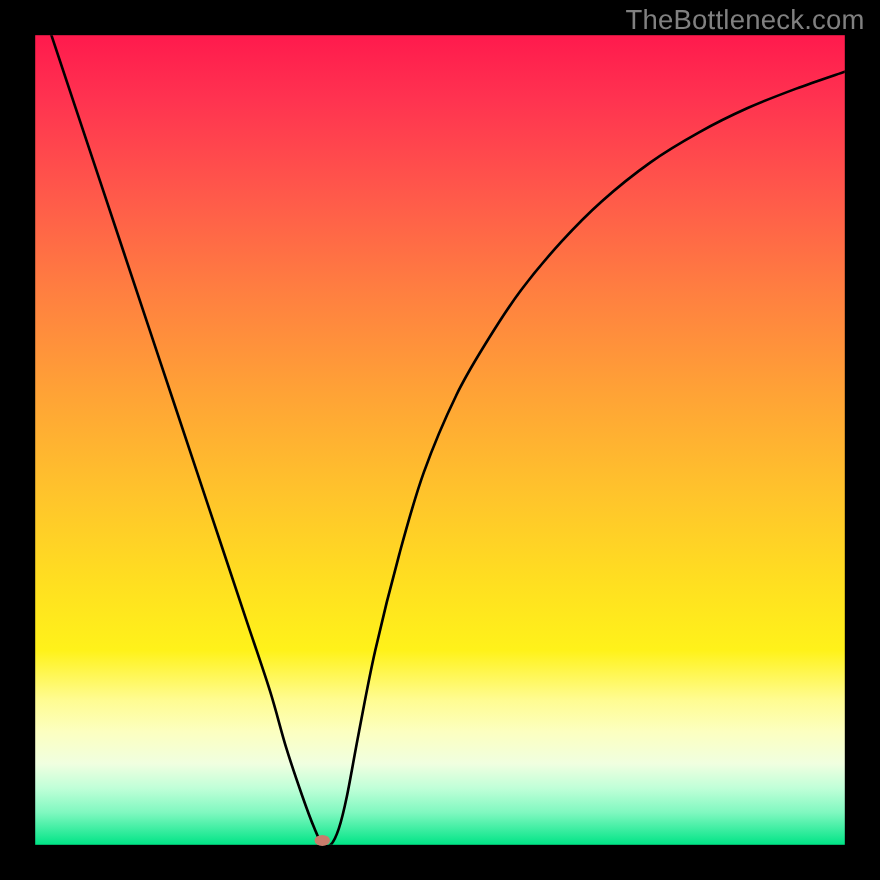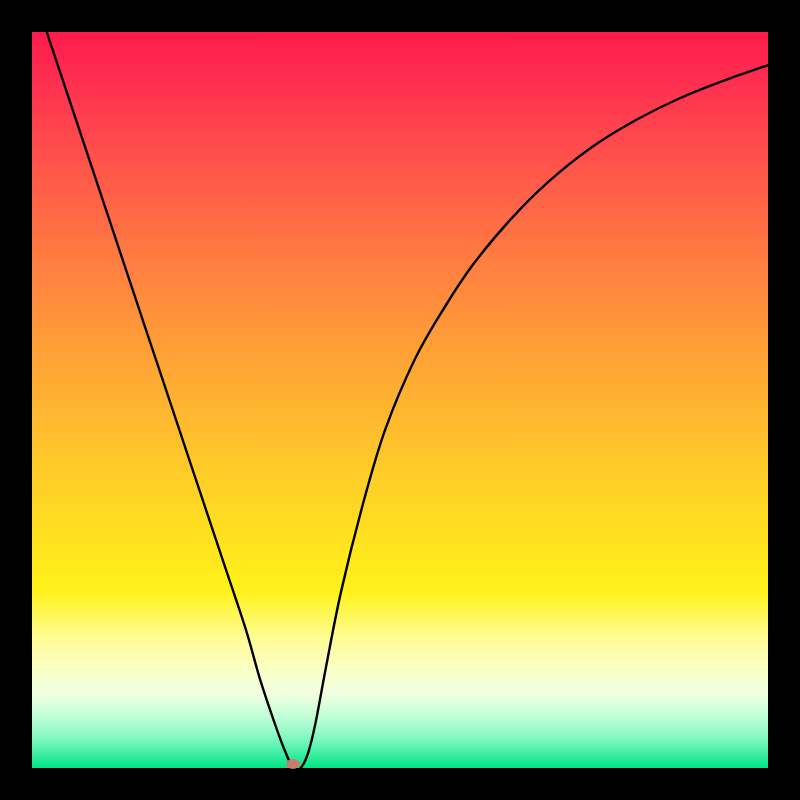--- a/index.html
+++ b/index.html
@@ -63,19 +63,20 @@
     width: 14px;
     height: 10px;
     background: #c97c6c;
     border-radius: 50%;
   }
 </style>
 </head>
 <body>
 
 <div class="frame">
+  <div class="watermark">TheBottleneck.com</div>
   <div class="plot-area">
     <svg class="curve" viewBox="0 0 736 736" preserveAspectRatio="none">
       <path id="curve-path" d="M 14.72 0.00 C 18.40 11.04, 29.44 44.16, 36.80 66.24 C 44.16 88.32, 51.52 110.40, 58.88 132.48 C 66.24 154.56, 73.60 176.64, 80.96 198.72 C 88.32 220.80, 95.68 242.88, 103.04 264.96 C 110.40 287.04, 117.76 309.12, 125.12 331.20 C 132.48 353.28, 139.84 375.36, 147.20 397.44 C 154.56 419.52, 161.92 441.60, 169.28 463.68 C 176.64 485.76, 184.00 507.84, 191.36 529.92 C 198.72 552.00, 207.31 576.53, 213.44 596.16 C 219.57 615.79, 223.25 631.73, 228.16 647.68 C 233.07 663.63, 238.59 679.57, 242.88 691.84 C 247.17 704.11, 250.85 713.92, 253.92 721.28 C 256.99 728.64, 258.83 733.55, 261.28 736.00 C 263.73 738.45, 266.19 738.45, 268.64 736.00 C 271.09 733.55, 273.55 728.64, 276.00 721.28 C 278.45 713.92, 280.29 706.56, 283.36 691.84 C 286.43 677.12, 290.11 655.04, 294.40 632.96 C 298.69 610.88, 302.99 586.35, 309.12 559.36 C 315.25 532.37, 323.84 498.03, 331.20 471.04 C 338.56 444.05, 344.69 421.36, 353.28 397.44 C 361.87 373.52, 372.91 347.76, 382.72 327.52 C 392.53 307.28, 402.35 291.95, 412.16 276.00 C 421.97 260.05, 430.56 246.56, 441.60 231.84 C 452.64 217.12, 466.13 201.17, 478.40 187.68 C 490.67 174.19, 501.71 162.90, 515.20 150.88 C 528.69 138.86, 544.64 125.98, 559.36 115.55 C 574.08 105.13, 588.80 96.54, 603.52 88.32 C 618.24 80.10, 632.96 72.86, 647.68 66.24 C 662.40 59.62, 677.12 54.10, 691.84 48.58 C 706.56 43.06, 728.64 35.70, 736.00 33.12 " stroke="#000" stroke-width="2.4" fill="none" stroke-linejoin="round" stroke-linecap="round"></path>
     </svg>
     <div id="marker" class="marker" style="left: 254.28px; top: 727.32px; background: rgb(201, 124, 108);"></div>
   </div>
 </div>
 
 </body></html>

